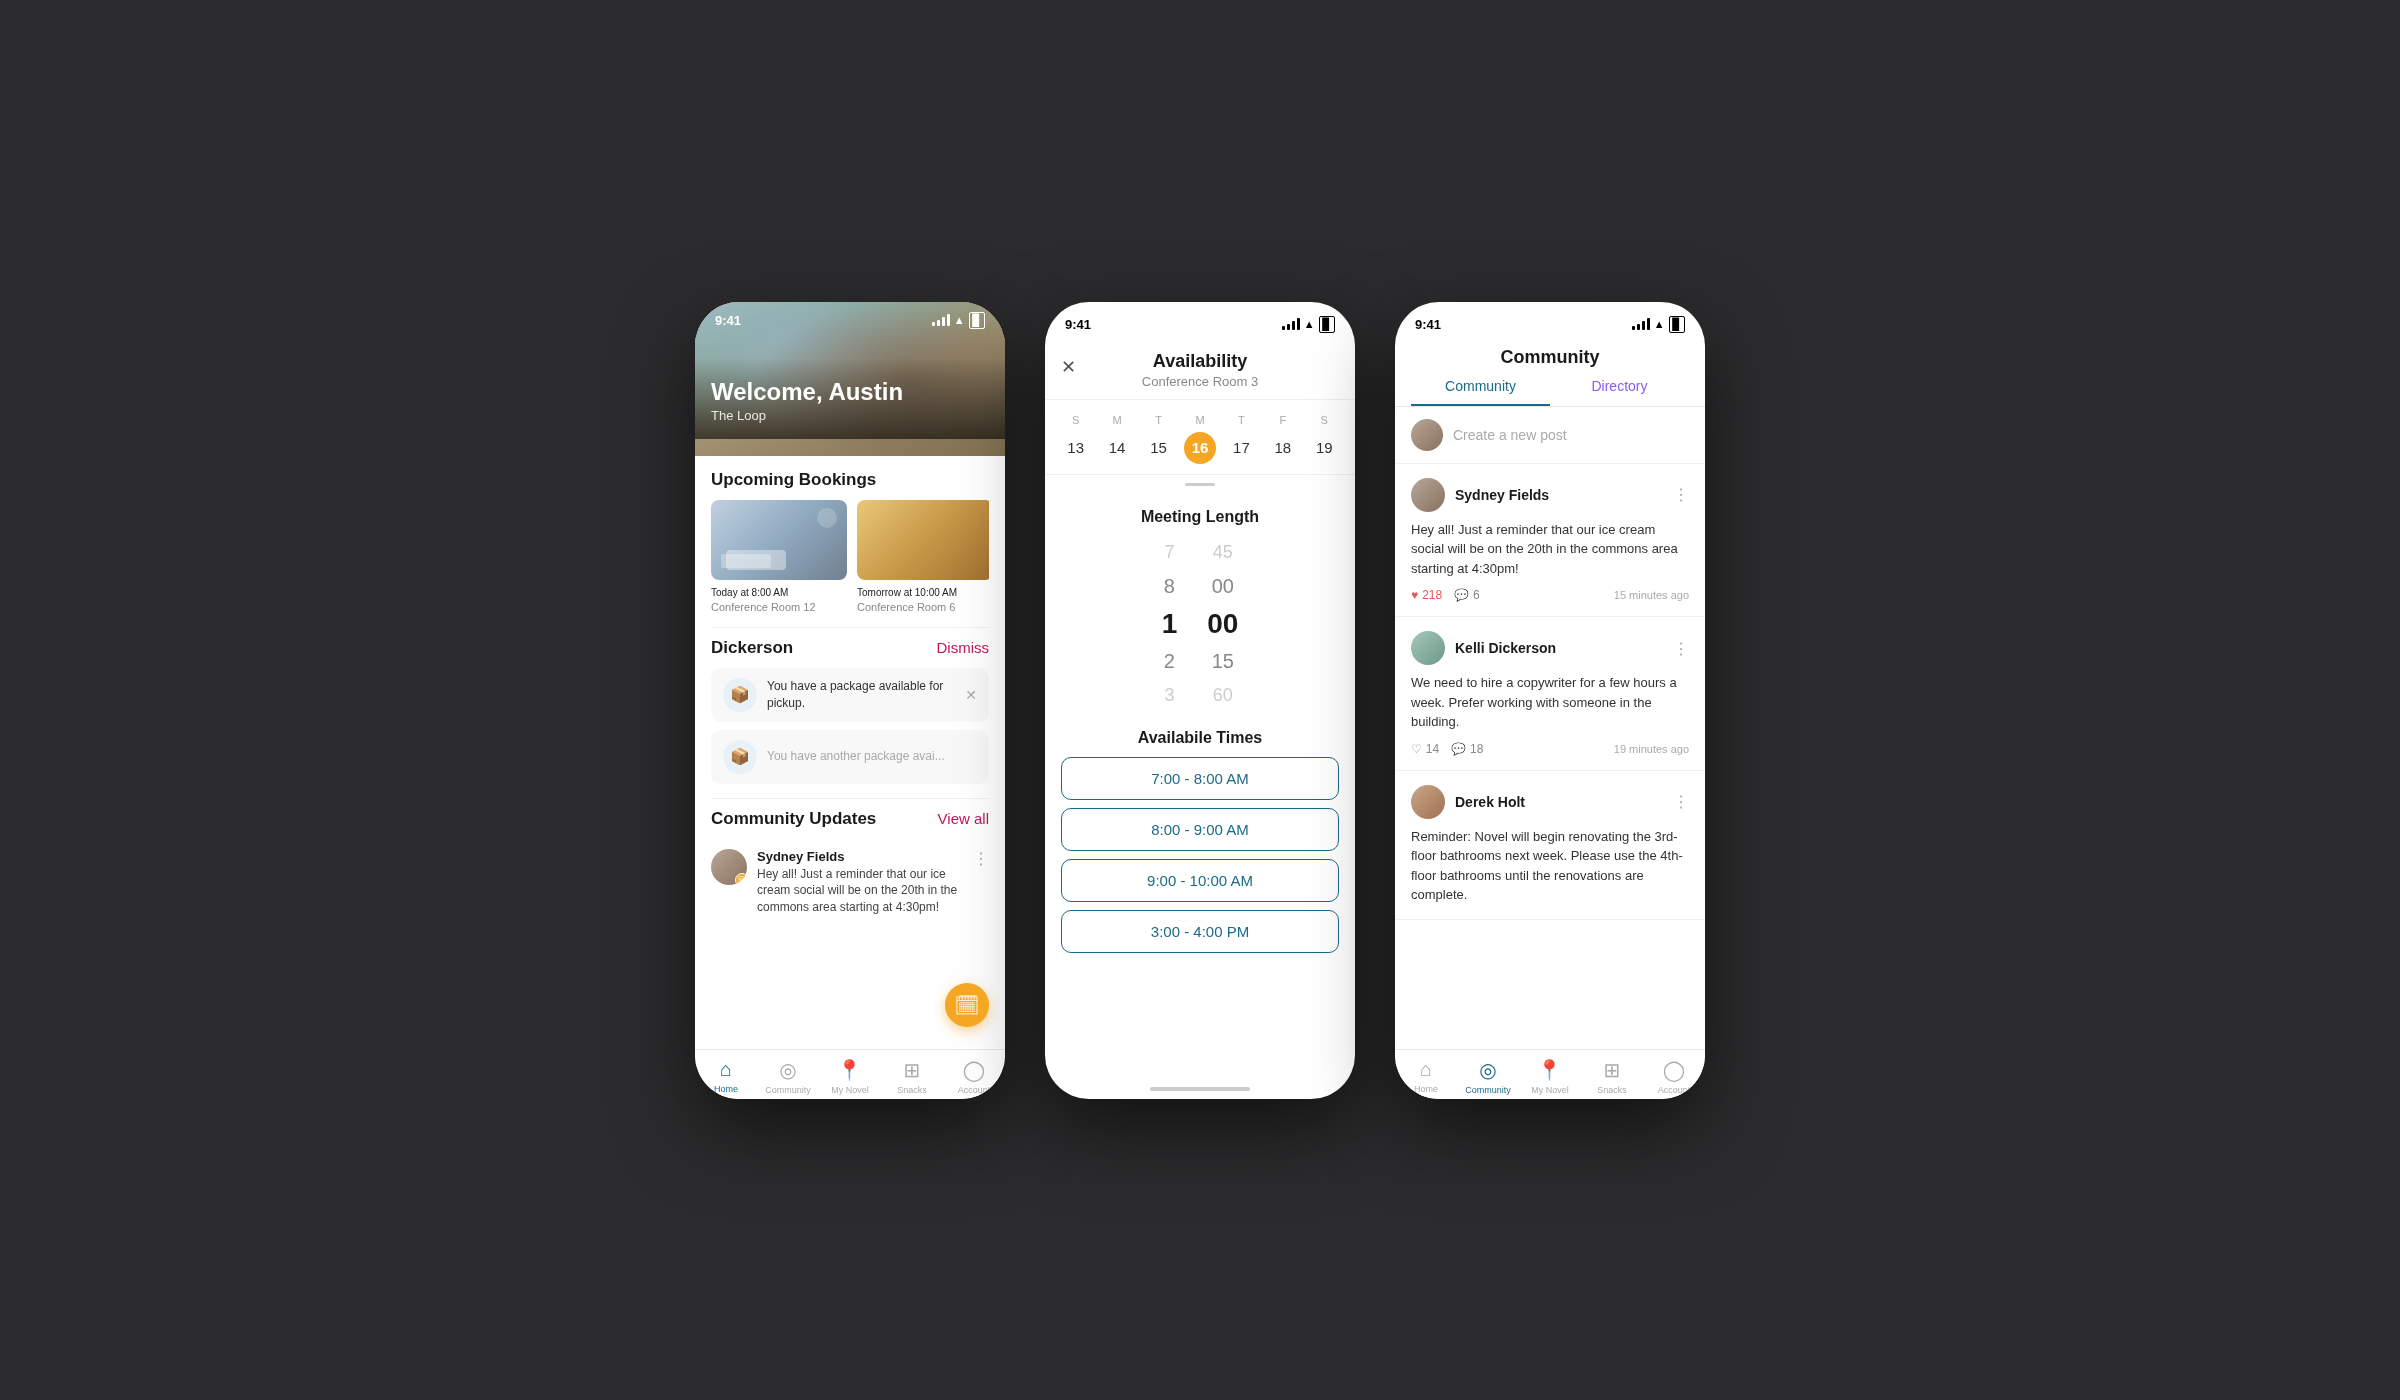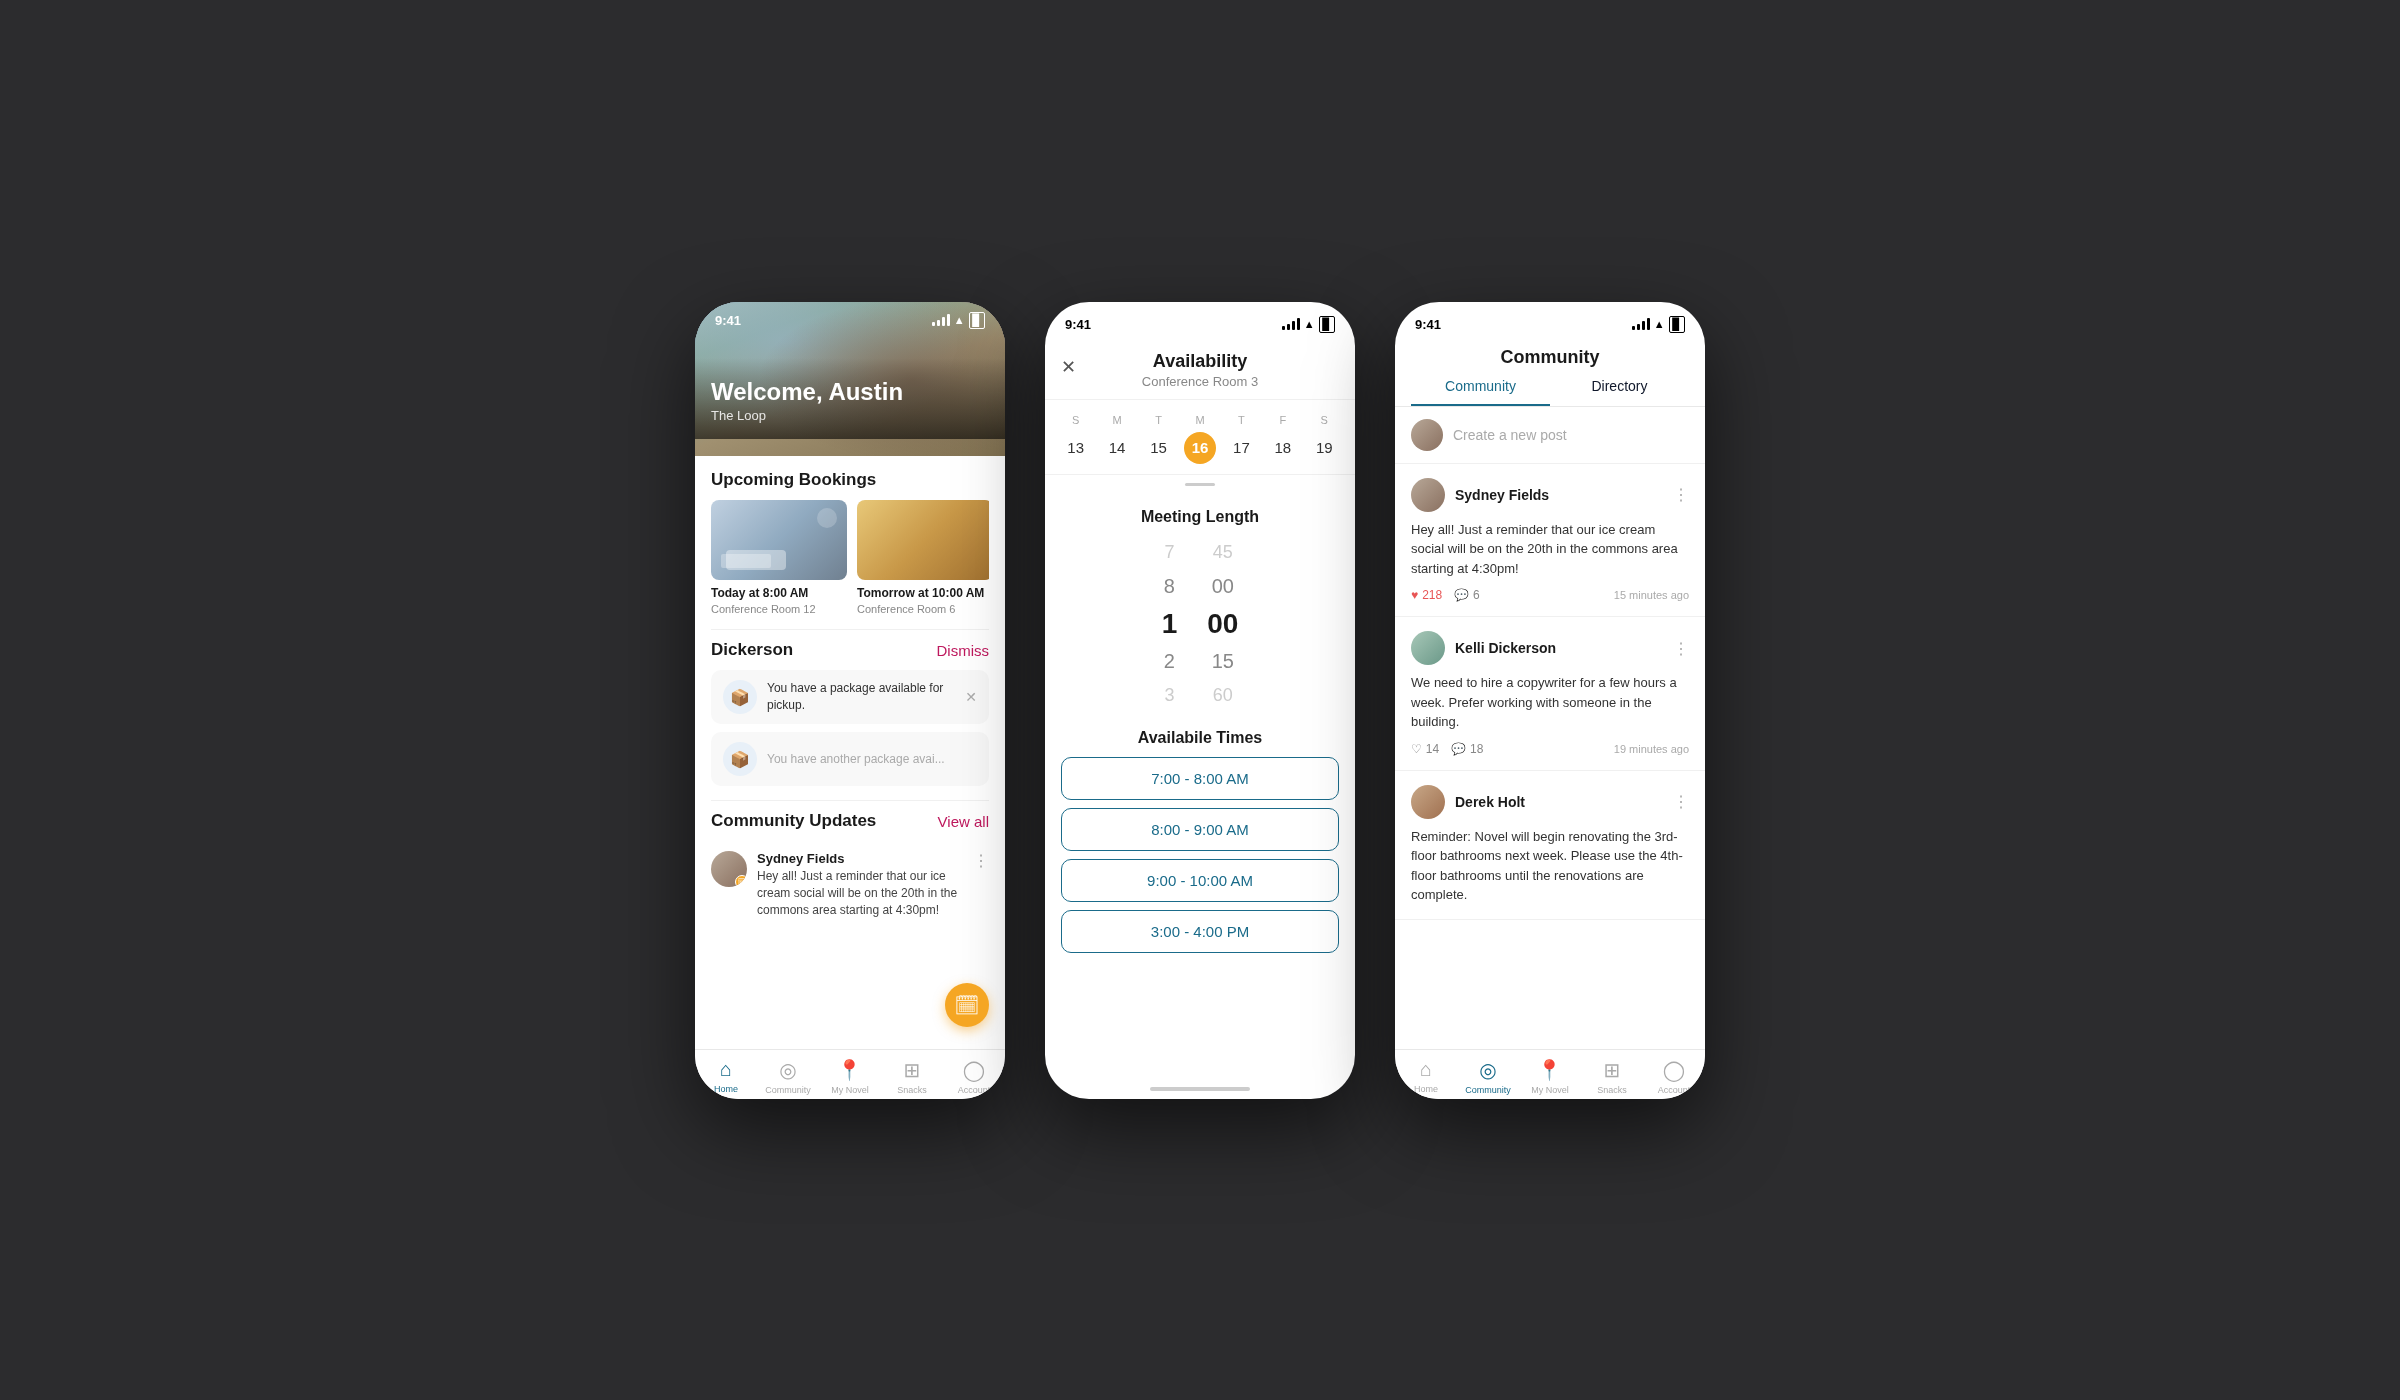--- a/index.html
+++ b/index.html
@@ -121,22 +121,22 @@
       bottom: 10px; left: 15px;
       width: 60px; height: 20px;
       background: rgba(255,255,255,0.4);
       border-radius: 4px;
     }
     .booking-img-2 {
       background: linear-gradient(135deg, #e8d8b0 0%, #d0b870 50%, #c88840 100%);
       width: 100%; height: 100%;
     }
     .booking-title {
-      font-size: 12px;
-      font-weight: 700;
+      font-size: 10px;
+      font-weight: 400;
       color: #1a1a1a;
       line-height: 1.3;
     }
     .booking-sub {
       font-size: 11px;
       color: #888;
       margin-top: 2px;
     }
     .divider { height: 1px; background: #f0f0f0; margin: 10px 0; }
     .deliveries-section { margin-bottom: 14px; }
@@ -311,21 +311,21 @@
       display: flex;
       border-bottom: 1px solid #e8e8e8;
       margin: 0 -16px;
       padding: 0 16px;
     }
     .tab {
       flex: 1;
       text-align: center;
       padding-bottom: 10px;
       font-size: 14px;
-      color: #0f172a;
+      color: #8b5cf6;
       cursor: pointer;
       font-weight: 500;
     }
     .tab.active {
       color: #1a6b8a;
       border-bottom: 2px solid #1a6b8a;
     }
     .new-post-row {
       display: flex;
       align-items: center;

